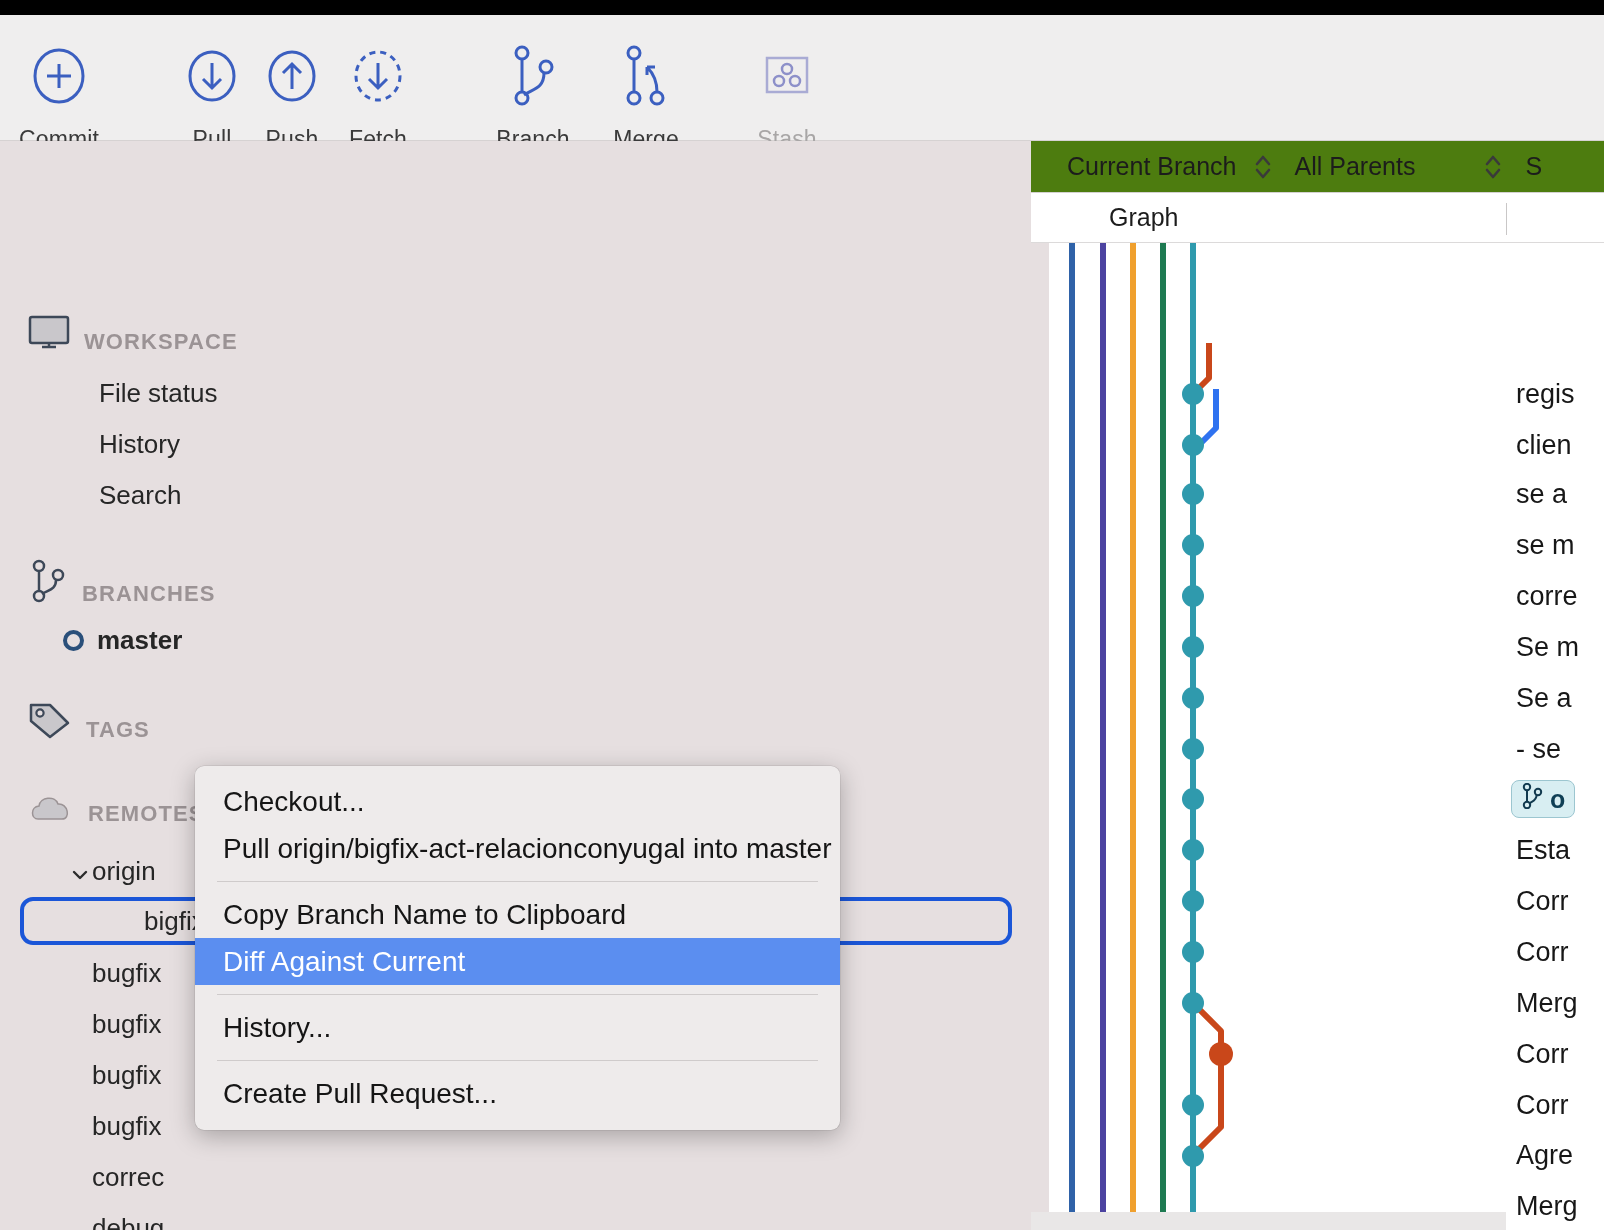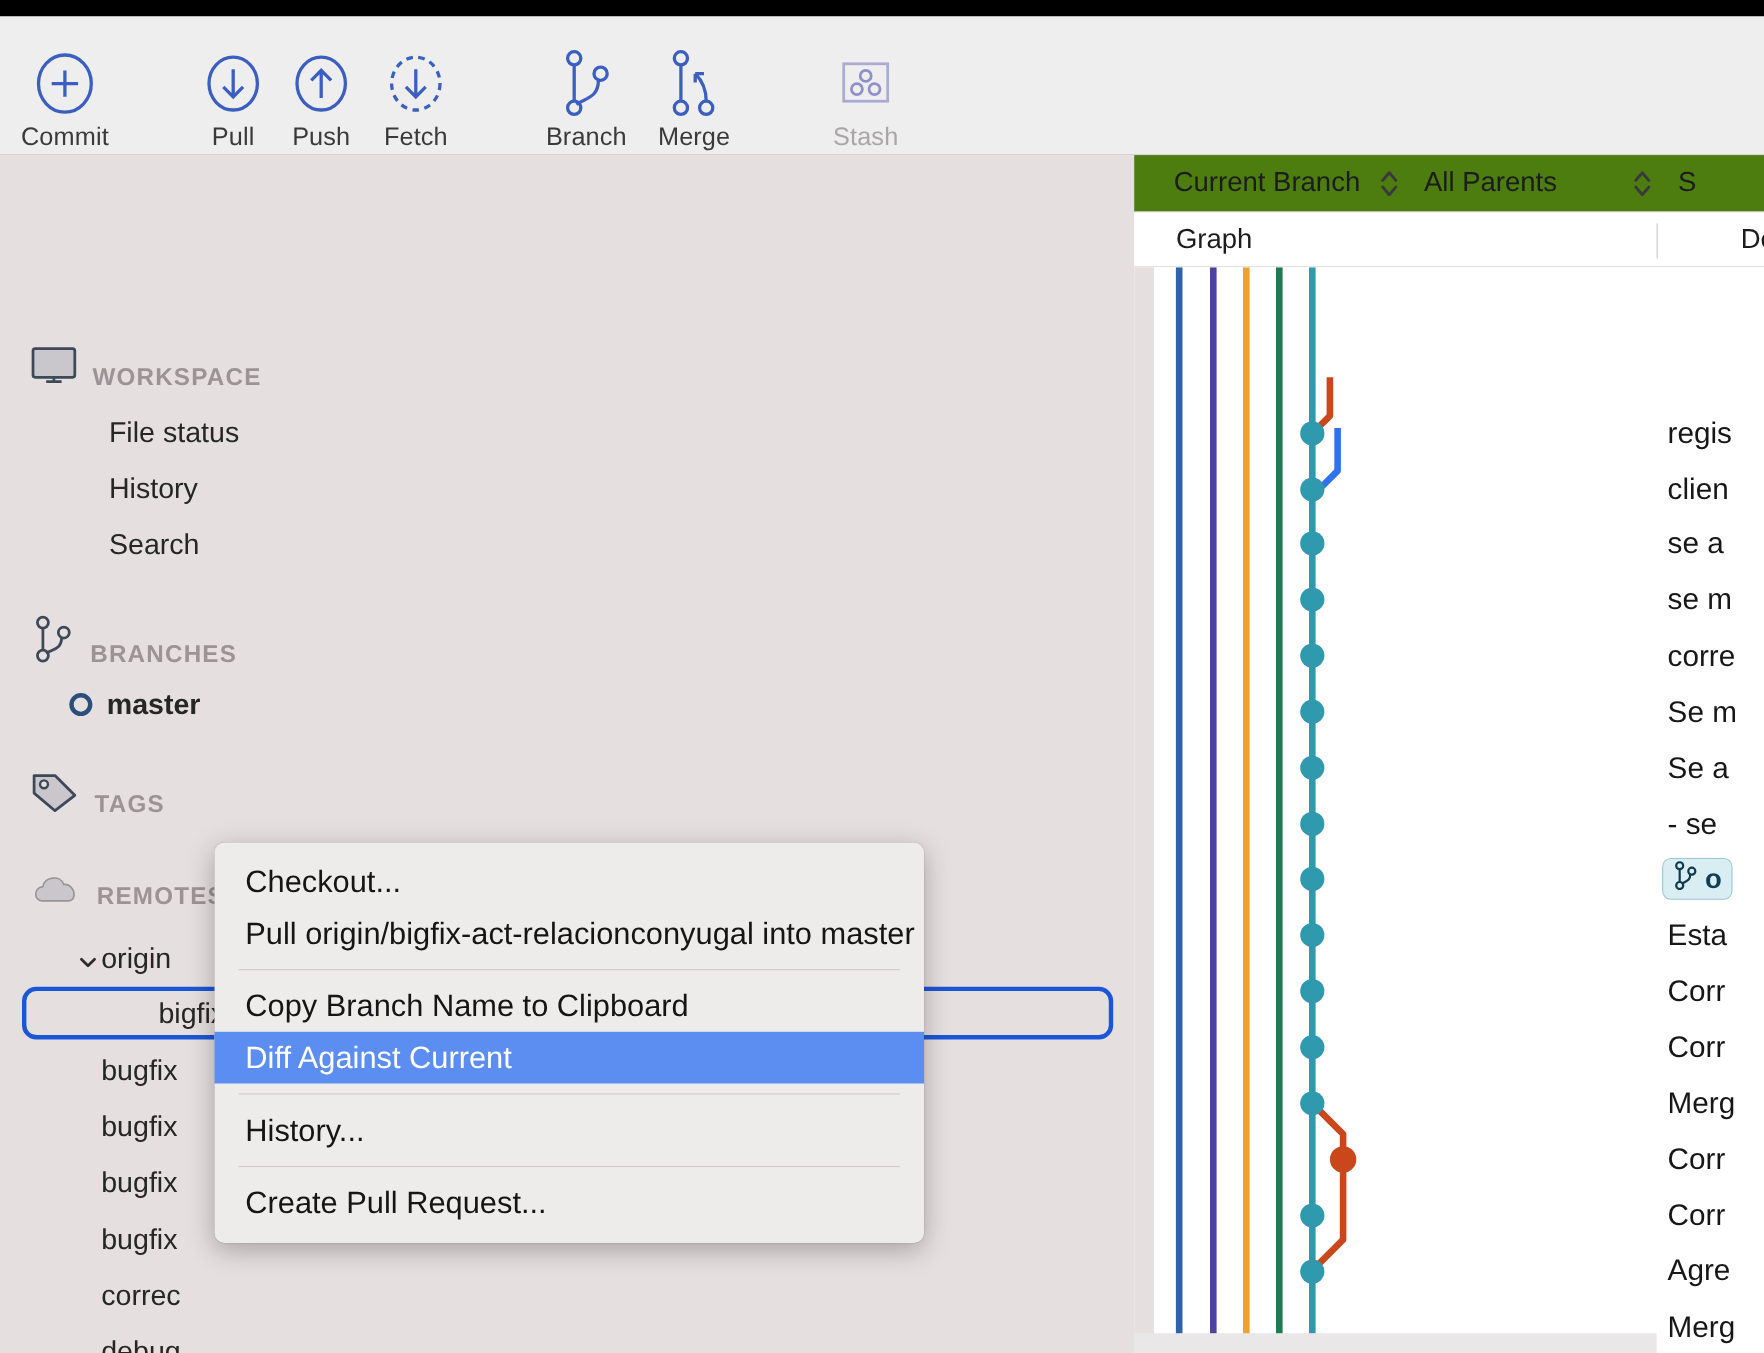--- a/index.html
+++ b/index.html
@@ -23,21 +23,21 @@
     background:#efeeee;
     border-bottom:1px solid #d6d2d2;
   }
   .tb-item {
     position:absolute; top:30px;
     display:flex; flex-direction:column; align-items:center;
     width:110px; cursor:default;
   }
   .tb-ico { height:62px; display:flex; align-items:center; justify-content:center; }
   .tb-lbl {
-    font-size:23px; color:#3a3a3a; margin-top:4px; letter-spacing:.1px;
+    font-size:23px; color:#3a3a3a; margin-top:19px; letter-spacing:.1px;
   }
   .tb-item.disabled .tb-lbl { color:#a8a6a6; }
 
   
   #sidebar {
     position:absolute; left:0; top:141px; width:1031px; height:1089px;
     background:#e6dfe0;
     overflow:hidden;
   }
   .sec-head {
@@ -93,21 +93,21 @@
     position:absolute; left:0; top:0; width:573px; height:52px;
     background:#4d7c0f; border-bottom:1px solid #d4d1d1;
     display:flex; align-items:center;
   }
   .fb-item { display:flex; align-items:center; font-size:25px; color:#1c1c1c; }
   .fb-lbl { white-space:nowrap; }
   .stepper { width:20px; height:30px; margin:0 22px 0 16px; position:relative; }
   #colheads {
     position:absolute; left:0; top:52px; width:573px; height:50px;
     background:#ffffff; border-bottom:1px solid #dcdada;
-    display:flex; align-items:center;
+    display:flex; align-items:center;padding-left:40px;
   }
   .ch { font-size:25px; color:#1c1c1c; }
   #col-divider {
     position:absolute; left:475px; top:62px; width:1px; height:32px;
     background:#c9c7c7;
   }
   #graphbody {
     position:absolute; left:0; top:102px; width:573px; height:987px;
     background:#ffffff;
   }
@@ -185,21 +185,21 @@
           <circle cx="14" cy="8" r="6" fill="none" stroke="#3b5fc0" stroke-width="3"></circle>
           <circle cx="14" cy="53" r="6" fill="none" stroke="#3b5fc0" stroke-width="3"></circle>
           <circle cx="38" cy="22" r="6" fill="none" stroke="#3b5fc0" stroke-width="3"></circle>
           <path d="M14 14 L14 47" stroke="#3b5fc0" stroke-width="3" fill="none"></path>
           <path d="M36 28 C36 44 24 44 16 50" stroke="#3b5fc0" stroke-width="3" fill="none"></path>
         </svg>
     </div>
     <div class="tb-lbl">Branch</div>
   </div>
 
-  <div class="tb-item" style="left:576px">
+  <div class="tb-item" style="left:591px">
     <div class="tb-ico">
       <svg width="50" height="62" viewBox="0 0 50 62">
           <circle cx="13" cy="8" r="6" fill="none" stroke="#3b5fc0" stroke-width="3"></circle>
           <circle cx="13" cy="53" r="6" fill="none" stroke="#3b5fc0" stroke-width="3"></circle>
           <circle cx="36" cy="53" r="6" fill="none" stroke="#3b5fc0" stroke-width="3"></circle>
           <path d="M13 14 L13 47" stroke="#3b5fc0" stroke-width="3" fill="none"></path>
           <path d="M36 47 C36 34 30 26 26 22 M26 22 L34 22 M26 22 L26 30" stroke="#3b5fc0" stroke-width="3" fill="none"></path>
         </svg>
     </div>
     <div class="tb-lbl">Merge</div>

